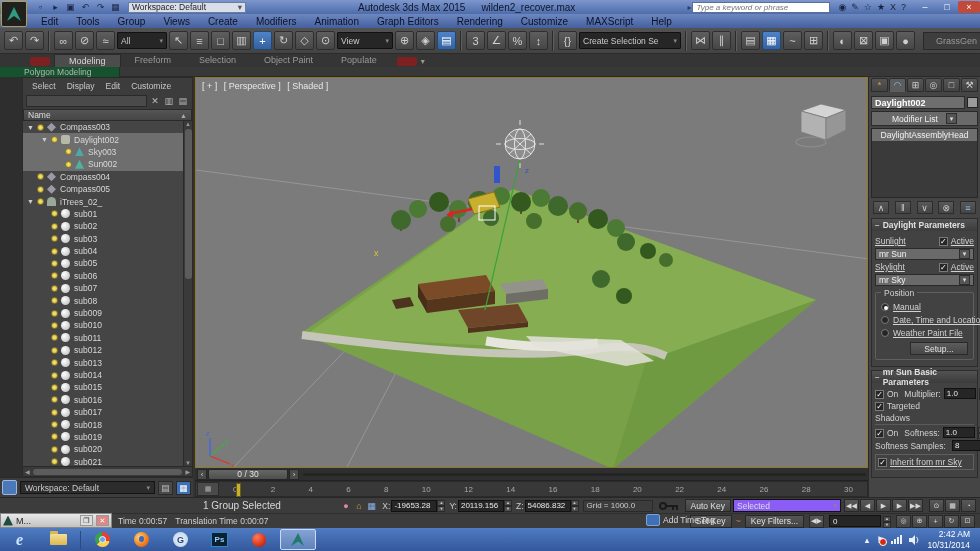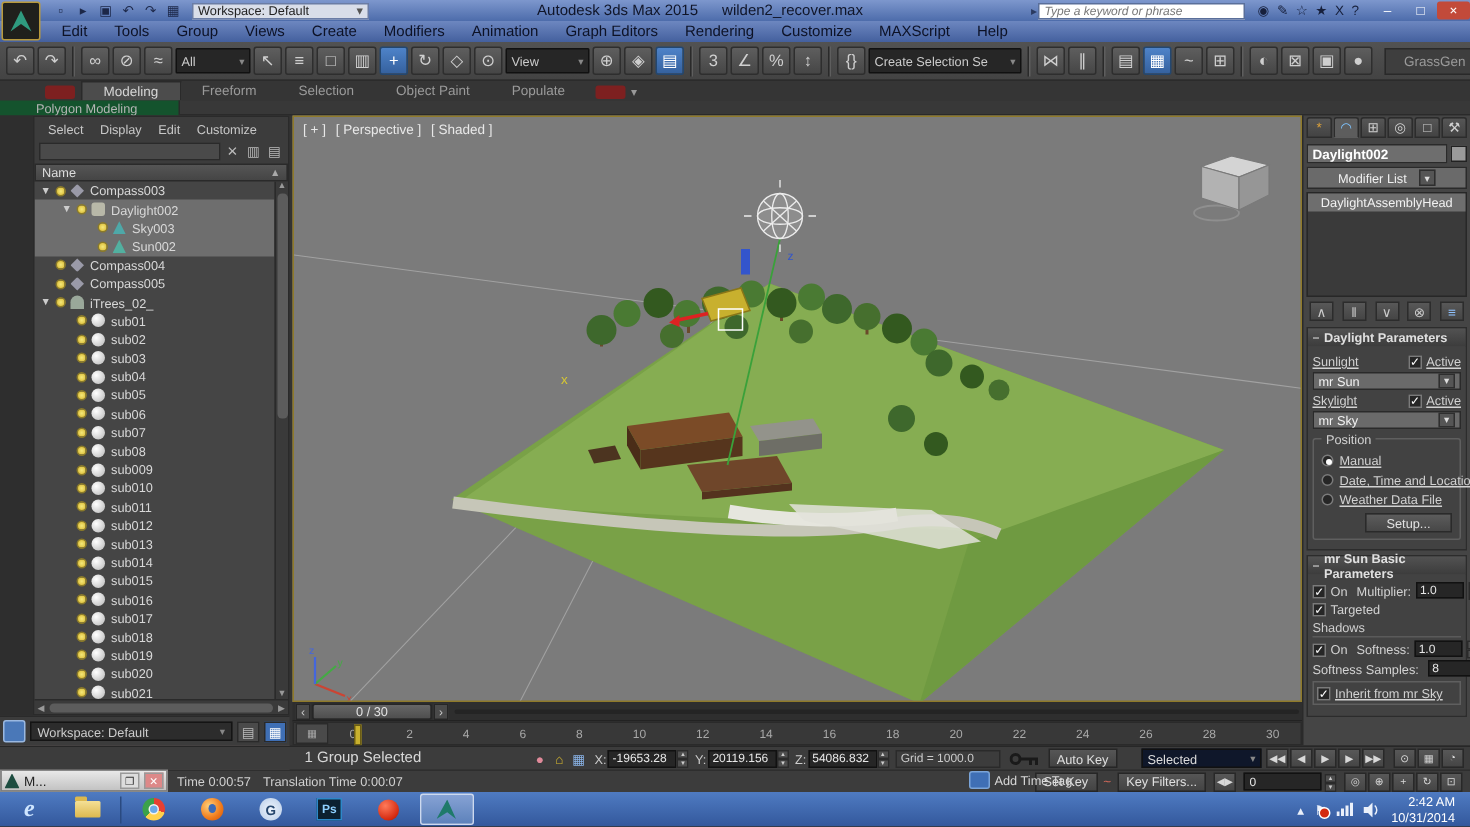--- a/index.html
+++ b/index.html
@@ -142,21 +142,21 @@
 .inheritbox{border:1px solid #5f5f5f;margin:3px 1px;padding:2px;display:flex;gap:3px;align-items:center;font-size:8.5px;color:#d2d2d2}
 
 #statusA{left:0;top:497px;width:980px;height:16px;background:#3c3c3c;border-top:1px solid #272727;display:flex;align-items:center}
 #statusA .prompt{margin-left:203px;font-size:10px;color:#d8d8d8;flex:1}
 .sicon{width:13px;height:12px;display:flex;align-items:center;justify-content:center;font-size:9px;flex:none}
 .coordlbl{font-size:8.5px;color:#ccc;margin:0 1px 0 4px}
 .coordfield{width:46px;height:12px;background:#262626;border:1px solid #111;color:#e8e8e8;font-size:8px;display:flex;align-items:center;padding:0 2px}
 #gridfield{width:70px;height:12px;background:#3c3c3c;border:1px solid #2a2a2a;color:#ccc;font-size:8px;display:flex;align-items:center;padding:0 3px;margin-left:4px}
 #keyicon{margin:0 6px}
 .skbtn{height:13px;background:linear-gradient(#565656,#434343);border:1px solid #262626;color:#e0e0e0;font-size:8.5px;display:flex;align-items:center;padding:0 5px;flex:none}
-.skdd{width:80px;height:13px;background:#0f172a;border:1px solid #111;color:#ddd;font-size:8.5px;display:flex;align-items:center;padding:0 3px;margin-left:16px}
+.skdd{width:108px;height:13px;background:#8b5cf6;border:1px solid #111;color:#ddd;font-size:8.5px;display:flex;align-items:center;padding:0 3px;margin-left:2px}
 .skdd::after{content:"▾";margin-left:auto;color:#888;font-size:7px}
 .pbgroup{display:flex;gap:1px;margin:0 3px}
 .pbgroup span{min-width:15px;height:13px;background:linear-gradient(#585858,#454545);border:1px solid #282828;color:#d8d8d8;font-size:7px;display:flex;align-items:center;justify-content:center;padding:0 1px}
 #statusB{left:0;top:513px;width:980px;height:15px;background:#3c3c3c;border-top:1px solid #2e2e2e;display:flex;align-items:center}
 #statusB .stime{font-size:8.5px;color:#d0d0d0;margin-left:8px}
 #attwrap{position:absolute;left:646px;top:514px;display:flex;align-items:center;gap:3px}
 #attwrap .atticon{width:14px;height:12px;background:#3f6fb5;border:1px solid #7aa4d8;border-radius:2px}
 #attwrap .attlabel{font-size:8.5px;color:#d8d8d8}
 #statusB .right{margin-left:auto;display:flex;align-items:center;gap:2px;padding-right:2px}
 #framefield{width:52px;height:12px;background:#262626;border:1px solid #111;color:#e8e8e8;font-size:8px;display:flex;align-items:center;padding:0 3px}
@@ -848,21 +848,21 @@
         <div class="radio on">
             <span class="rb"></span>
             <span class="u">Manual</span>
           </div>
         <div class="radio">
             <span class="rb"></span>
             <span class="u">Date, Time and Location</span>
           </div>
         <div class="radio">
             <span class="rb"></span>
-            <span class="u">Weather Data File</span>
+            <span class="u">Weather Paint File</span>
           </div>
         <button class="setupbtn">Setup...</button>
       </div>
     </div>
   </div>
 
   <div class="rollout">
     <div class="r-head">
       <span class="r-min">−</span>
       <span>mr Sun Basic Parameters</span>

